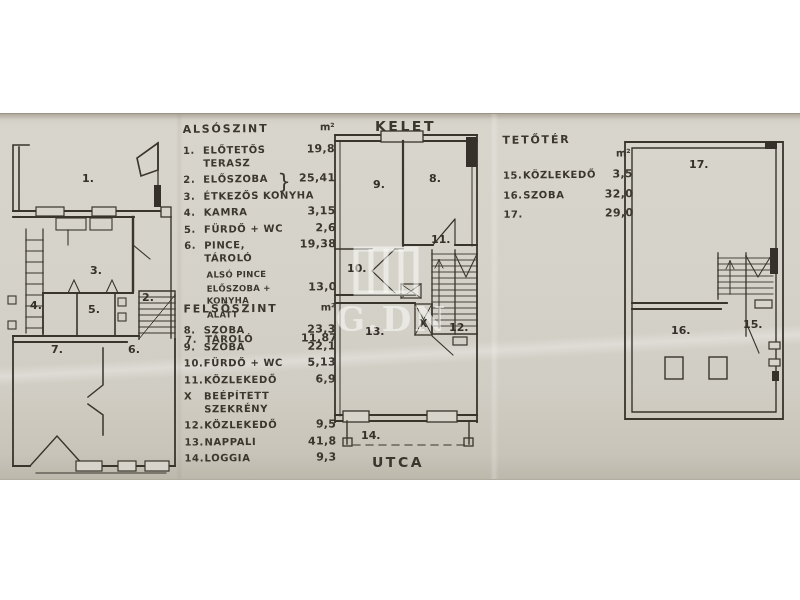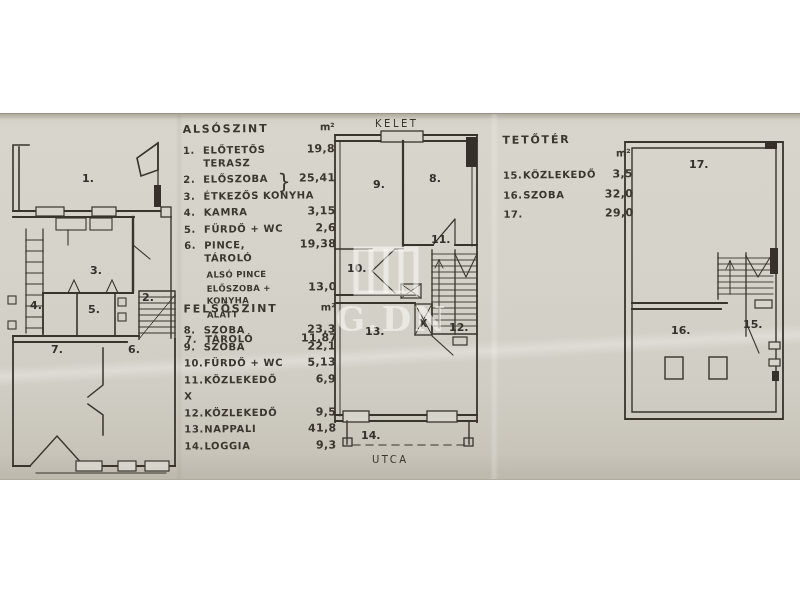--- a/index.html
+++ b/index.html
@@ -19,21 +19,21 @@
   .row{display:flex;font-size:10px;letter-spacing:.6px;margin-bottom:4px;line-height:12.5px;position:relative;}
   .num{width:20px;flex:none;}
   .lblwrap{padding-right:4px;}
   .lbl2{display:block;}
   .val{margin-left:auto;font-size:11px;letter-spacing:.3px;flex:none;}
   .brace{position:absolute;right:44px;top:0px;font-size:21px;font-weight:400;line-height:18px;}
   .sub{font-size:8.5px;margin-left:22px;margin-bottom:1px;letter-spacing:.3px;}
   .sub .num{width:0;}
   .gap{margin-top:13px;}
   .teto .row{margin-bottom:7px;}
-  .planlabel{position:absolute;font-size:10px;font-weight:400;letter-spacing:2.5px;color:#3b372f;z-index:3;}
+  .planlabel{position:absolute;font-size:14px;font-weight:700;letter-spacing:2.5px;color:#3b372f;z-index:3;}
   svg.plan{position:absolute;z-index:2;}
   svg.plan text{font-family:"DejaVu Sans",sans-serif;font-weight:700;font-size:11px;fill:#35312a;}
   .wm{position:absolute;left:336px;top:244px;width:100px;z-index:5;text-align:center;
     color:rgba(252,252,247,0.55);}
   .wm .wmtext{font-family:"DejaVu Serif",serif;font-size:34px;font-weight:700;letter-spacing:3px;line-height:34px;}
   .tilt1{transform:rotate(-0.7deg);}
   .tilt2{transform:rotate(-0.4deg);}
 </style>
 </head>
 <body>
@@ -149,20 +149,21 @@
 
       <div class="row">
         <span class="num">11.</span>
         <span class="lblwrap"><span>KÖZLEKEDŐ</span><span class="lbl2"></span></span>
         <span class="brace"></span>
         <span class="val">6,9</span>
       </div>
 
       <div class="row">
         <span class="num">X</span>
+        <span class="lblwrap"><span>BEÉPÍTETT SZEKRÉNY</span><span class="lbl2"></span></span>
         <span class="brace"></span>
         <span class="val"></span>
       </div>
 
       <div class="row">
         <span class="num">12.</span>
         <span class="lblwrap"><span>KÖZLEKEDŐ</span><span class="lbl2"></span></span>
         <span class="brace"></span>
         <span class="val">9,5</span>
       </div>

